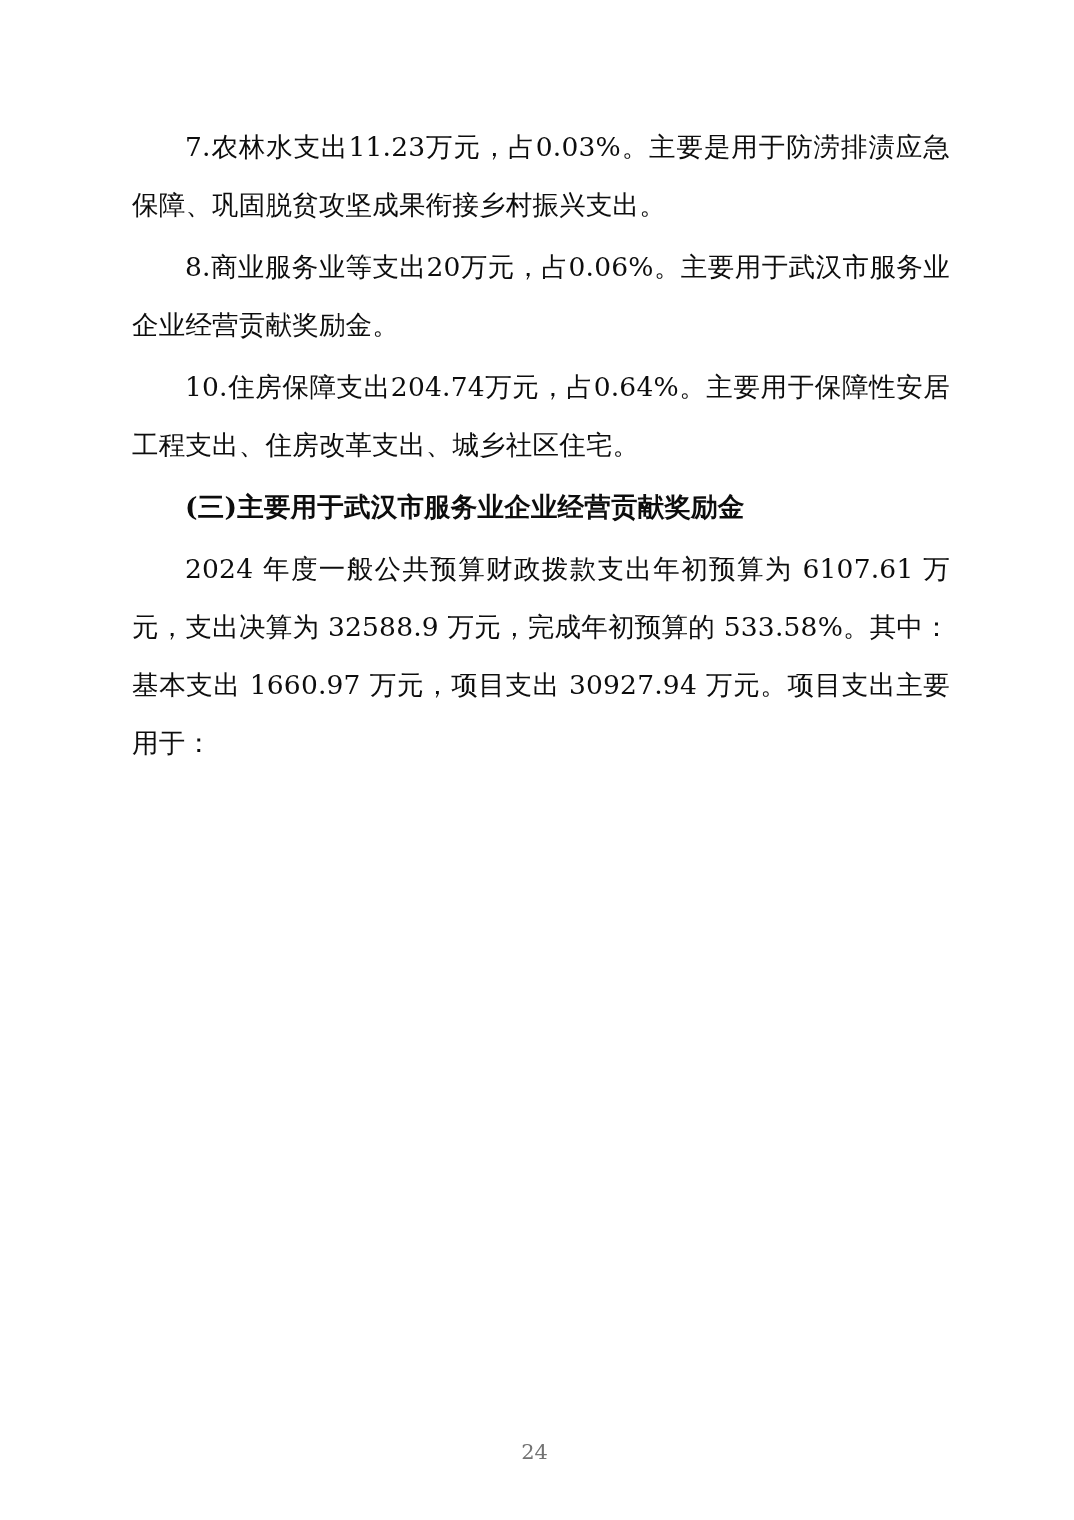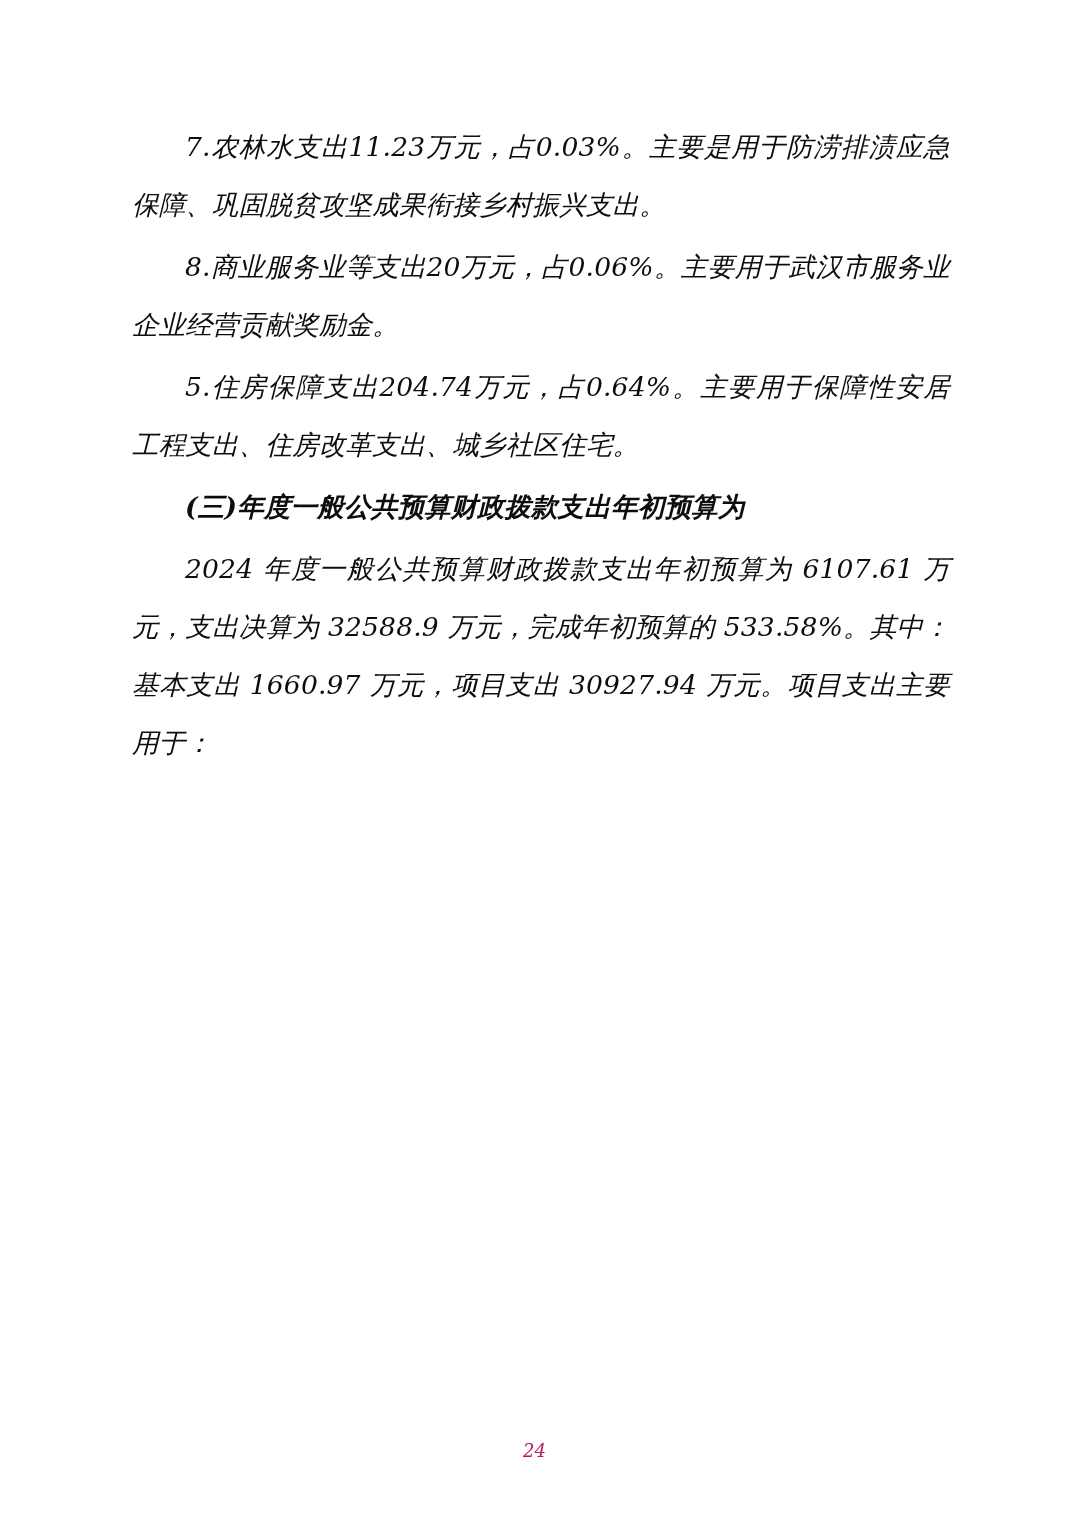--- a/index.html
+++ b/index.html
@@ -9,21 +9,20 @@
   }
   .page {
     width: 1069px;
     height: 1520px;
     position: relative;
     background: #ffffff;
     box-sizing: border-box;
     font-family: "DejaVu Serif", "Liberation Serif", serif;
     color: #0d0d0d;
     overflow: hidden;
-    font-style: italic;
   }
   .content {
     position: absolute;
     left: 132px;
     top: 118px;
     width: 818px;
   }
   p.para {
     margin: 0 0 4px 0;
     font-size: 26.5px;
@@ -38,33 +37,33 @@
   }
   p.para.justify-spread {
     text-align: justify;
   }
   .page-number {
     position: absolute;
     left: 0;
     right: 0;
     top: 1440px;
     text-align: center;
-    font-size: 18px;
+    font-size: 21px;
     font-family: "DejaVu Serif", "Liberation Serif", serif;
-    color: #be185d;
+    color: #737373;
   }
 </style>
 </head>
 <body>
 
 <div class="page">
 
   <div class="content">
     <p class="para">7.农林水支出11.23万元，占0.03%。主要是用于防涝排渍应急保障、巩固脱贫攻坚成果衔接乡村振兴支出。</p>
     <p class="para">8.商业服务业等支出20万元，占0.06%。主要用于武汉市服务业企业经营贡献奖励金。</p>
-    <p class="para">5.住房保障支出204.74万元，占0.64%。主要用于保障性安居工程支出、住房改革支出、城乡社区住宅。</p>
-    <p class="para heading">(三)年度一般公共预算财政拨款支出年初预算为</p>
+    <p class="para">10.住房保障支出204.74万元，占0.64%。主要用于保障性安居工程支出、住房改革支出、城乡社区住宅。</p>
+    <p class="para heading">(三)主要用于武汉市服务业企业经营贡献奖励金</p>
     <p class="para justify-spread">2024 年度一般公共预算财政拨款支出年初预算为 6107.61 万元，支出决算为 32588.9 万元，完成年初预算的 533.58%。其中：基本支出 1660.97 万元，项目支出 30927.94 万元。项目支出主要用于：</p>
   </div>
 
   <div class="page-number">24</div>
 
 </div>
 
 </body></html>

